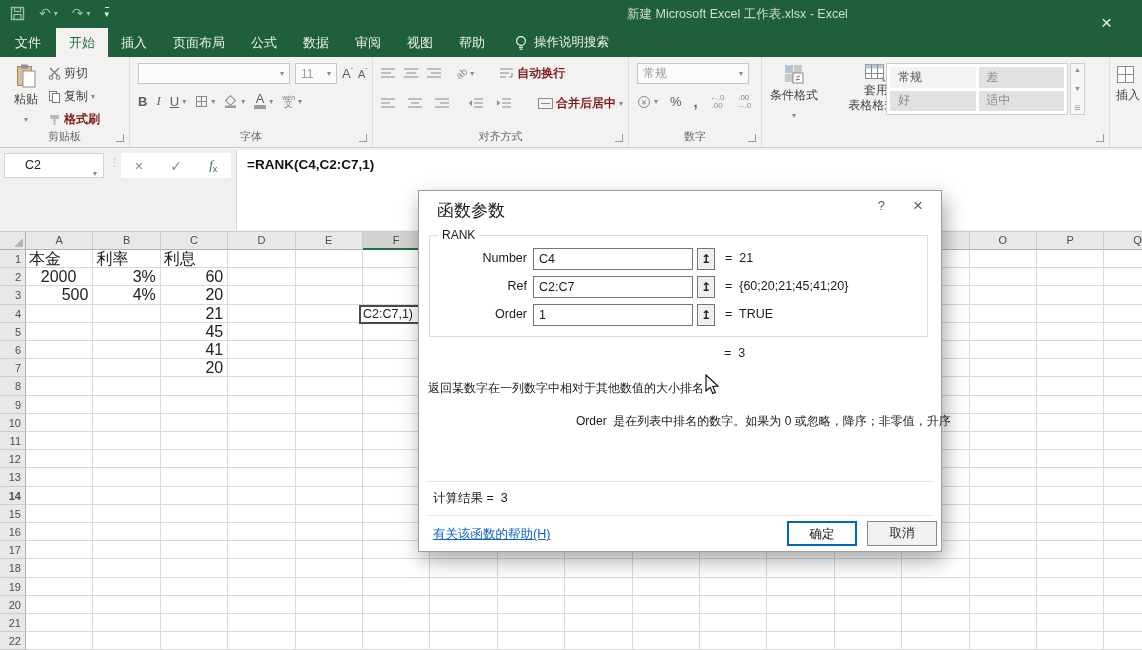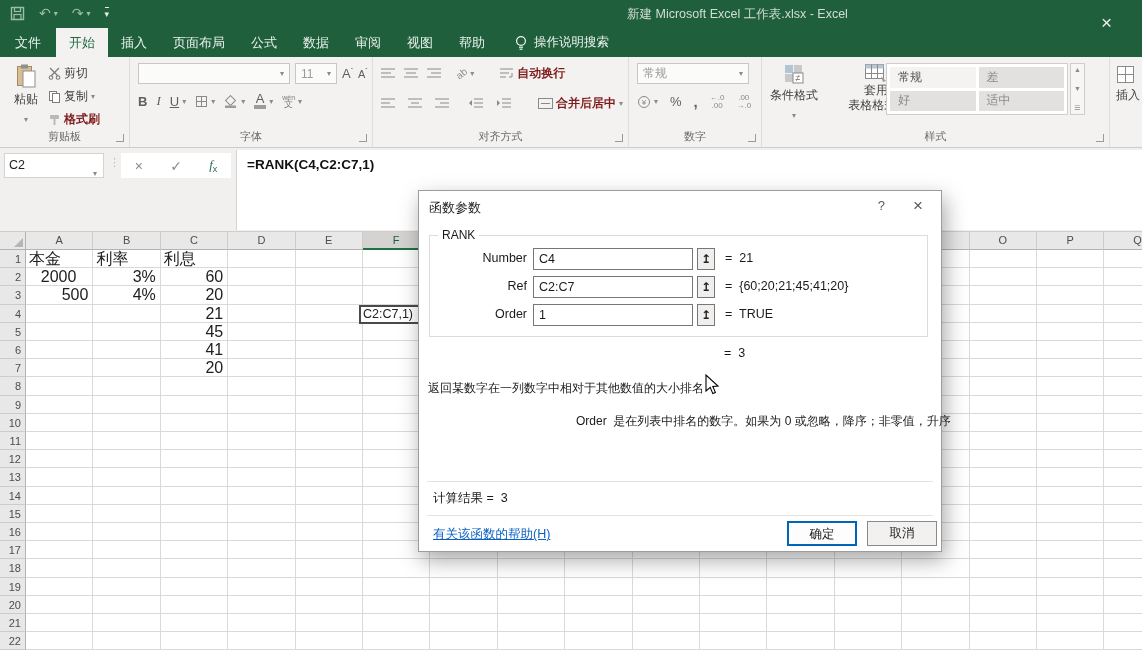--- a/index.html
+++ b/index.html
@@ -62,21 +62,21 @@
   .stack-lbl{display:block;font-size:12px;color:#3f3f3f;line-height:15px;}
   .gallery{position:absolute;left:124px;top:6px;width:182px;height:52px;background:#fff;border:1px solid #cfcecc;display:grid;grid-template-columns:1fr 1fr;grid-template-rows:1fr 1fr;gap:3px;padding:3px;}
   .gcell{font-size:12px;color:#8a8a8a;display:flex;align-items:center;padding-left:8px;background:#e3e1e0;}
   .gcell.first{background:#f4f3f2;color:#555;}
   .gscroll{position:absolute;left:308px;top:6px;width:15px;height:52px;border:1px solid #cfcecc;background:#f7f6f5;display:flex;flex-direction:column;align-items:center;justify-content:space-between;padding:2px 0;color:#8a8a8a;font-size:7px;}
   
   .ins-btn{position:absolute;left:6px;top:8px;width:40px;text-align:left;white-space:nowrap;}
 
   
   #fbar{position:absolute;left:0;top:148px;width:1142px;height:84px;background:#f1f0ef;border-bottom:1px solid #cfcdcb;}
-  .namebox{position:absolute;left:4px;top:5px;width:100px;height:25px;background:#fff;border:1px solid #d5d3d1;font-size:12.5px;color:#222;line-height:23px;padding-left:4px;}
+  .namebox{position:absolute;left:4px;top:5px;width:100px;height:25px;background:#fff;border:1px solid #d5d3d1;font-size:12.5px;color:#222;line-height:23px;padding-left:20px;}
   .namebox .dda{position:absolute;right:6px;top:8px;}
   .fdots{position:absolute;left:109px;top:8px;color:#b9b7b5;font-size:11px;}
   .fbtns{position:absolute;left:121px;top:5px;width:110px;height:25px;background:#fff;display:flex;align-items:center;justify-content:space-around;}
   .fbtns .x{color:#8a8a8a;font-size:14px;}
   .fbtns .ck{color:#8a8a8a;font-size:14px;}
   .fx{color:#2e6e4e;font-size:13px;}
   .fx i{font-family:"Liberation Serif","DejaVu Serif",serif;}
   .fx .sub{font-size:9px;vertical-align:-3px;}
   .farea{position:absolute;left:236px;top:2px;width:906px;height:80px;background:#fff;border-left:1px solid #d5d3d1;}
   .ftext{position:absolute;left:10px;top:7px;font-size:13.5px;font-weight:600;color:#111;}
@@ -91,21 +91,21 @@
   .col-hdr{position:absolute;top:0;height:18px;background:#e9e8e8;border-right:1px solid #cdcccb;border-bottom:1px solid #b5b3b1;font-size:11px;color:#4d4d4d;text-align:center;line-height:17px;}
   .col-hdr.sel{background:#d4d3d2;border-bottom:2px solid #1e7145;color:#1b5e3c;}
   .row-hdr{position:absolute;left:0;width:26px;background:#e9e8e8;border-right:1px solid #b5b3b1;border-bottom:1px solid #cdcccb;font-size:11px;color:#4d4d4d;text-align:right;padding-right:4px;}
   .cell{position:absolute;font-size:16px;color:#212121;white-space:nowrap;overflow:hidden;}
   .cell.num{text-align:right;padding-right:4px;}
   .cell.txt{text-align:left;padding-left:3px;}
   .editbox{position:absolute;background:#fff;border:2px solid #4a4a4a;font-size:12.5px;color:#212121;padding-left:2px;line-height:15px;}
 
   
   #dialog{position:absolute;left:418px;top:190px;width:524px;height:362px;background:#fff;border:1px solid #9c9c9c;box-shadow:3px 8px 20px rgba(0,0,0,.35);font-size:12.5px;color:#1a1a1a;z-index:10;}
-  .dlg-title{position:absolute;left:10px;top:8px;font-size:13px;color:#1a1a1a;}
+  .dlg-title{position:absolute;left:18px;top:8px;font-size:17px;color:#1a1a1a;}
   .dlg-help{position:absolute;right:56px;top:7px;color:#5a5a5a;font-size:13px;}
   .dlg-close{position:absolute;right:18px;top:5px;color:#5a5a5a;font-size:17px;}
   .fgroup{position:absolute;left:10px;top:44px;width:499px;height:102px;border:1px solid #dcdcdc;}
   .fgroup .legend{position:absolute;left:8px;top:-8px;background:#fff;padding:0 4px;font-size:12px;}
   .frow{position:absolute;left:0;width:100%;height:22px;}
   .frow .lbl{position:absolute;left:0;top:3px;width:97px;text-align:right;}
   .frow .inp{position:absolute;left:103px;top:0;width:160px;height:22px;border:1px solid #767676;background:#fff;font-size:12.5px;line-height:20px;padding-left:5px;}
   .frow .rng{position:absolute;left:267px;top:0;width:18px;height:22px;border:1px solid #767676;background:#f0efee;text-align:center;line-height:20px;font-size:12px;font-weight:bold;color:#222;}
   .frow .res{position:absolute;left:295px;top:3px;white-space:pre;}
   .dlg-eq3{position:absolute;left:305px;top:155px;white-space:pre;}
@@ -392,21 +392,20 @@
         <span class="gcell first">常规</span>
         <span class="gcell">差</span>
         <span class="gcell">好</span>
         <span class="gcell">适中</span>
       </div>
       <div class="gscroll">
         <span>▲</span>
         <span>▼</span>
         <span>☰</span>
       </div>
-      <span class="glabel">样式</span>
       <span class="launcher"></span>
     </div>
 
     <div class="group" style="left:1110px;width:32px;border-right:none;">
       <div class="ins-btn">
         <svg class="ic" width="20" height="20" viewBox="0 0 20 20">
           <rect x="1.5" y="1.5" width="16" height="16" fill="#fff" stroke="#8a8a8a"></rect>
           <line x1="9.5" y1="1.5" x2="9.5" y2="17.5" stroke="#8a8a8a"></line>
           <line x1="1.5" y1="9.5" x2="17.5" y2="9.5" stroke="#8a8a8a"></line>
         </svg>
@@ -459,21 +458,21 @@
       <div class="row-hdr" style="top: 72.6px; height: 18.2px; line-height: 18.2px;">4</div>
       <div class="row-hdr" style="top: 90.8px; height: 18.2px; line-height: 18.2px;">5</div>
       <div class="row-hdr" style="top: 109px; height: 18.2px; line-height: 18.2px;">6</div>
       <div class="row-hdr" style="top: 127.2px; height: 18.2px; line-height: 18.2px;">7</div>
       <div class="row-hdr" style="top: 145.4px; height: 18.2px; line-height: 18.2px;">8</div>
       <div class="row-hdr" style="top: 163.6px; height: 18.2px; line-height: 18.2px;">9</div>
       <div class="row-hdr" style="top: 181.8px; height: 18.2px; line-height: 18.2px;">10</div>
       <div class="row-hdr" style="top: 200px; height: 18.2px; line-height: 18.2px;">11</div>
       <div class="row-hdr" style="top: 218.2px; height: 18.2px; line-height: 18.2px;">12</div>
       <div class="row-hdr" style="top: 236.4px; height: 18.2px; line-height: 18.2px;">13</div>
-      <div class="row-hdr" style="top: 254.6px; height: 18.2px; line-height: 18.2px;">14</div>
+      <div class="row-hdr" style="top: 254.6px; height: 18.2px; line-height: 18.2px; font-weight: bold;">14</div>
       <div class="row-hdr" style="top: 272.8px; height: 18.2px; line-height: 18.2px;">15</div>
       <div class="row-hdr" style="top: 291px; height: 18.2px; line-height: 18.2px;">16</div>
       <div class="row-hdr" style="top: 309.2px; height: 18.2px; line-height: 18.2px;">17</div>
       <div class="row-hdr" style="top: 327.4px; height: 18.2px; line-height: 18.2px;">18</div>
       <div class="row-hdr" style="top: 345.6px; height: 18.2px; line-height: 18.2px;">19</div>
       <div class="row-hdr" style="top: 363.8px; height: 18.2px; line-height: 18.2px;">20</div>
       <div class="row-hdr" style="top: 382px; height: 18.2px; line-height: 18.2px;">21</div>
       <div class="row-hdr" style="top: 400.2px; height: 18.2px; line-height: 18.2px;">22</div>
       <div class="cell txt" style="left: 26px; top: 18px; width: 66.4px; height: 18.2px; line-height: 18.2px;">本金</div>
       <div class="cell txt" style="left: 93.4px; top: 18px; width: 66.4px; height: 18.2px; line-height: 18.2px;">利率</div>

